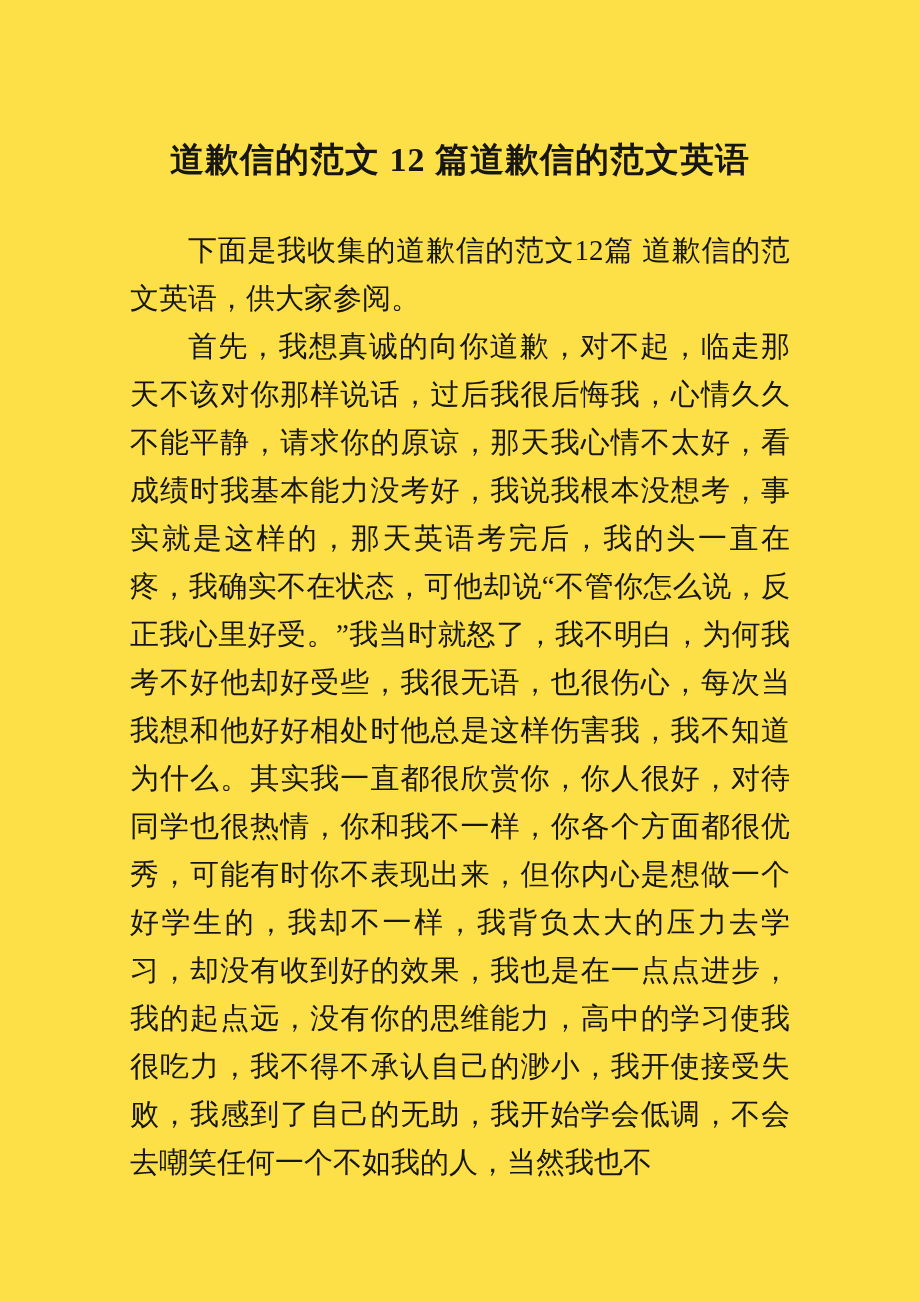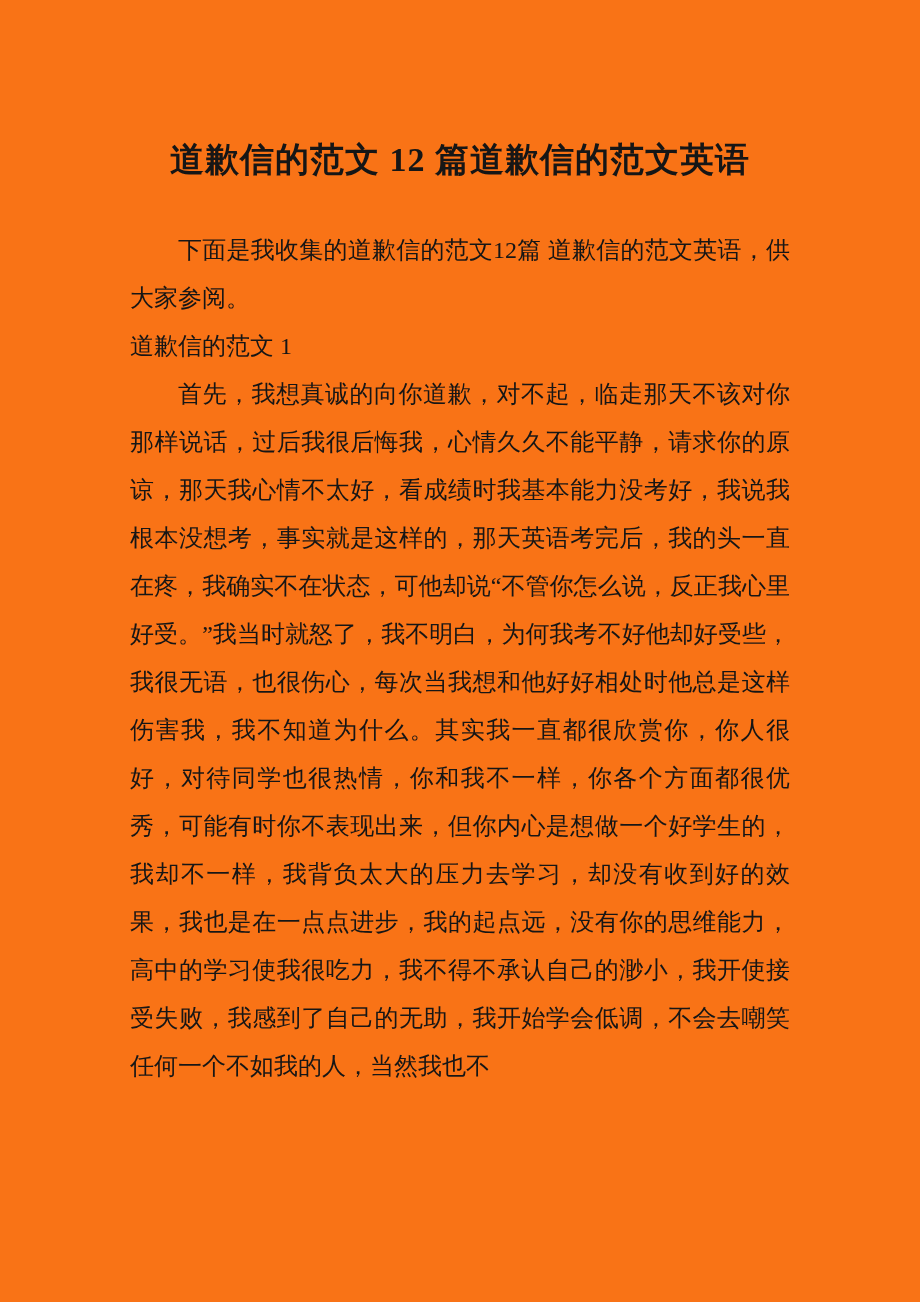--- a/index.html
+++ b/index.html
@@ -7,47 +7,46 @@
   body {
     width: 920px;
     height: 1302px;
     overflow: hidden;
     color: #161616;
     font-family: "Liberation Serif", "DejaVu Serif", serif;
   }
   .page {
     width: 920px;
     height: 1302px;
-    background: #f97316;
+    background: #fde047;
     padding: 135px 130px 0 130px;
   }
   .doc-title {
     font-size: 34px;
     font-weight: 700;
     line-height: 50px;
     text-align: center;
     letter-spacing: 1px;
     margin-bottom: 41px;
     white-space: nowrap;
   }
   .para {
-    font-size: 24px;
+    font-size: 29px;
     line-height: 48px;
     text-align: justify;
     word-break: normal;
     overflow-wrap: break-word;
   }
   .para.indent { text-indent: 2em; }
 </style>
 </head>
 <body>
 
 <div class="page">
   <h1 class="doc-title">道歉信的范文 12 篇道歉信的范文英语</h1>
 
   <p class="para indent">下面是我收集的道歉信的范文12篇 道歉信的范文英语，供大家参阅。</p>
 
-  <p class="para">道歉信的范文 1</p>
 
 
 
   <p class="para indent">首先，我想真诚的向你道歉，对不起，临走那天不该对你那样说话，过后我很后悔我，心情久久不能平静，请求你的原谅，那天我心情不太好，看成绩时我基本能力没考好，我说我根本没想考，事实就是这样的，那天英语考完后，我的头一直在疼，我确实不在状态，可他却说“不管你怎么说，反正我心里好受。”我当时就怒了，我不明白，为何我考不好他却好受些，我很无语，也很伤心，每次当我想和他好好相处时他总是这样伤害我，我不知道为什么。其实我一直都很欣赏你，你人很好，对待同学也很热情，你和我不一样，你各个方面都很优秀，可能有时你不表现出来，但你内心是想做一个好学生的，我却不一样，我背负太大的压力去学习，却没有收到好的效果，我也是在一点点进步，我的起点远，没有你的思维能力，高中的学习使我很吃力，我不得不承认自己的渺小，我开使接受失败，我感到了自己的无助，我开始学会低调，不会去嘲笑任何一个不如我的人，当然我也不</p>
 </div>
 
 </body></html>

